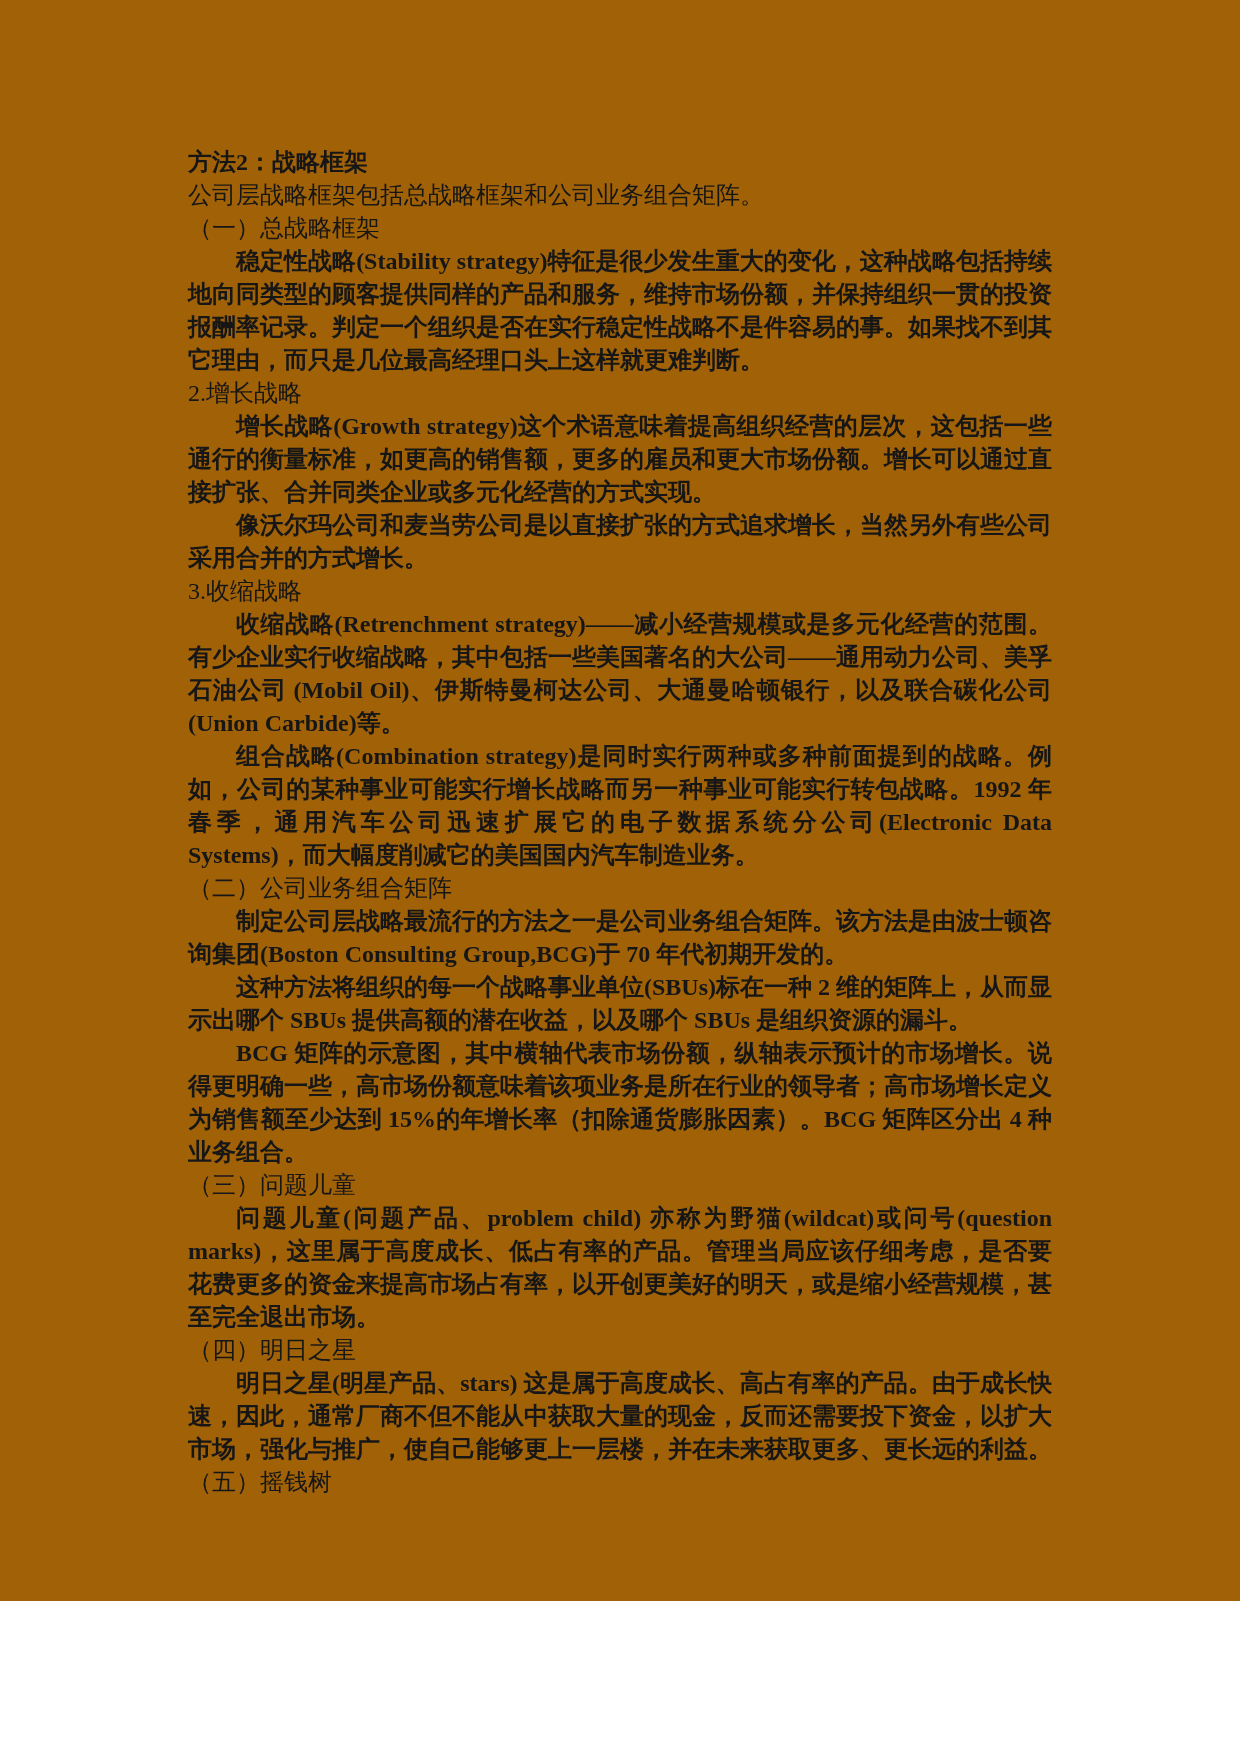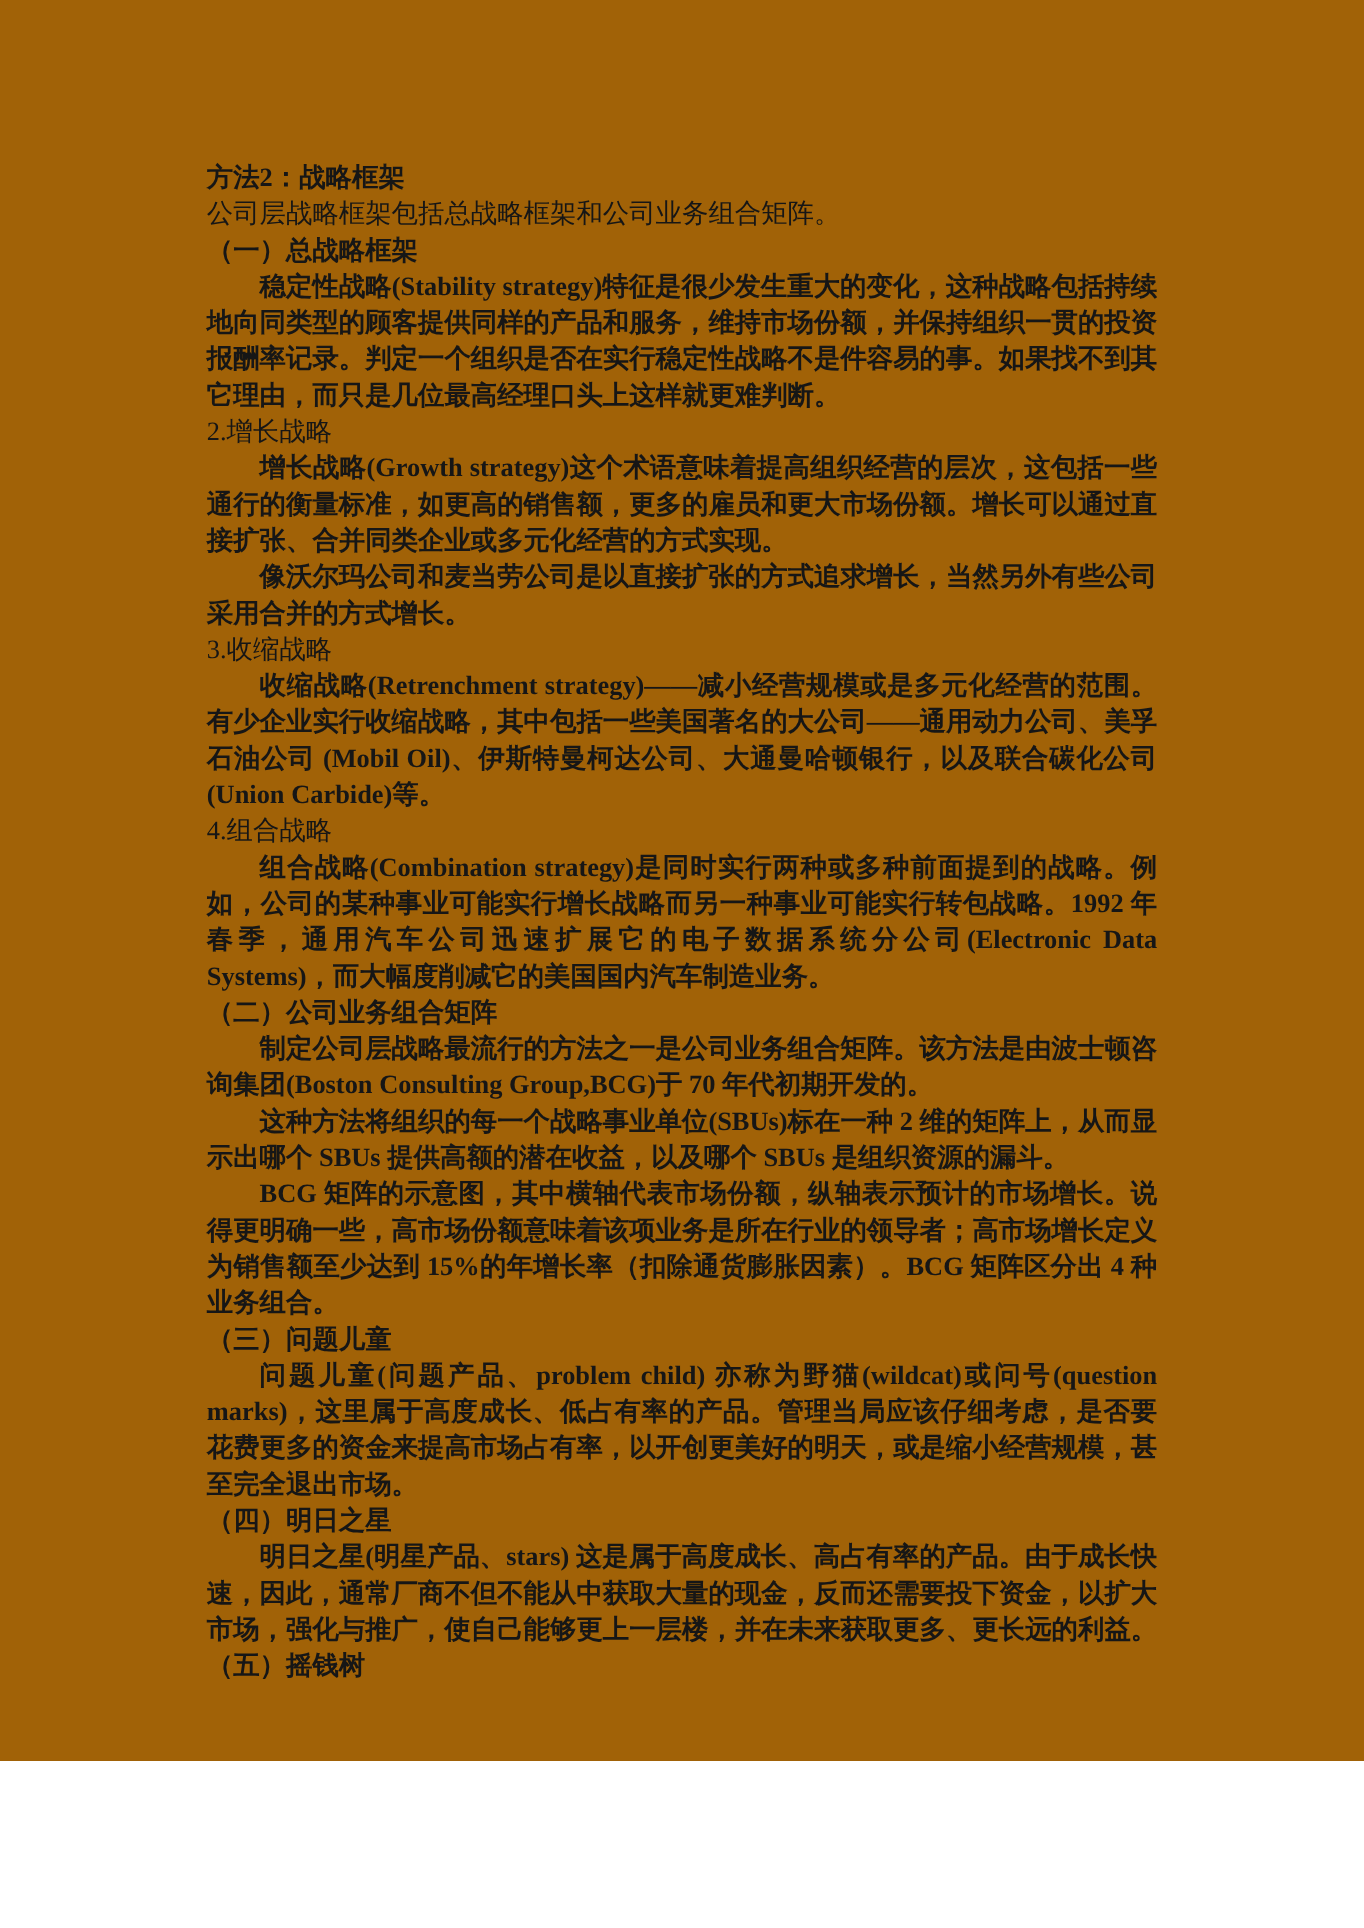--- a/index.html
+++ b/index.html
@@ -17,21 +17,21 @@
     position: absolute;
     left: 188px;
     top: 146px;
     width: 864px;
     font-size: 24px;
     line-height: 33px;
     text-align: justify;
   }
   .content p { margin: 0; }
   .t-title   { font-weight: bold; }
-  .t-section { font-weight: bold; }
+  .t-section { font-weight: normal; }
   .t-body.indent { text-indent: 2em; font-weight: bold; }
   .corner-num {
     position: absolute;
     left: 1029px;
     top: 1621px;
     font-size: 28px;
   }
   .footer {
     position: absolute;
     left: 0;
@@ -48,21 +48,20 @@
   <div class="content" id="doc-content">
       <p class="t-title">方法2：战略框架</p>
       <p class="t-body flush">公司层战略框架包括总战略框架和公司业务组合矩阵。</p>
       <p class="t-section">（一）总战略框架</p>
       <p class="t-body indent">稳定性战略(Stability strategy)特征是很少发生重大的变化，这种战略包括持续地向同类型的顾客提供同样的产品和服务，维持市场份额，并保持组织一贯的投资报酬率记录。判定一个组织是否在实行稳定性战略不是件容易的事。如果找不到其它理由，而只是几位最高经理口头上这样就更难判断。</p>
       <p class="t-numbered">2.增长战略</p>
       <p class="t-body indent">增长战略(Growth strategy)这个术语意味着提高组织经营的层次，这包括一些通行的衡量标准，如更高的销售额，更多的雇员和更大市场份额。增长可以通过直接扩张、合并同类企业或多元化经营的方式实现。</p>
       <p class="t-body indent">像沃尔玛公司和麦当劳公司是以直接扩张的方式追求增长，当然另外有些公司采用合并的方式增长。</p>
       <p class="t-numbered">3.收缩战略</p>
       <p class="t-body indent">收缩战略(Retrenchment strategy)——减小经营规模或是多元化经营的范围。有少企业实行收缩战略，其中包括一些美国著名的大公司——通用动力公司、美孚石油公司 (Mobil Oil)、伊斯特曼柯达公司、大通曼哈顿银行，以及联合碳化公司(Union Carbide)等。</p>
-      <p class="t-numbered">4.组合战略</p>
       <p class="t-body indent">组合战略(Combination strategy)是同时实行两种或多种前面提到的战略。例如，公司的某种事业可能实行增长战略而另一种事业可能实行转包战略。1992 年春季，通用汽车公司迅速扩展它的电子数据系统分公司(Electronic Data Systems)，而大幅度削减它的美国国内汽车制造业务。</p>
       <p class="t-section">（二）公司业务组合矩阵</p>
       <p class="t-body indent">制定公司层战略最流行的方法之一是公司业务组合矩阵。该方法是由波士顿咨询集团(Boston Consulting Group,BCG)于 70 年代初期开发的。</p>
       <p class="t-body indent">这种方法将组织的每一个战略事业单位(SBUs)标在一种 2 维的矩阵上，从而显示出哪个 SBUs 提供高额的潜在收益，以及哪个 SBUs 是组织资源的漏斗。</p>
       <p class="t-body indent">BCG 矩阵的示意图，其中横轴代表市场份额，纵轴表示预计的市场增长。说得更明确一些，高市场份额意味着该项业务是所在行业的领导者；高市场增长定义为销售额至少达到 15%的年增长率（扣除通货膨胀因素）。BCG 矩阵区分出 4 种业务组合。</p>
       <p class="t-section">（三）问题儿童</p>
       <p class="t-body indent">问题儿童(问题产品、problem child) 亦称为野猫(wildcat)或问号(question marks)，这里属于高度成长、低占有率的产品。管理当局应该仔细考虑，是否要花费更多的资金来提高市场占有率，以开创更美好的明天，或是缩小经营规模，甚至完全退出市场。</p>
       <p class="t-section">（四）明日之星</p>
       <p class="t-body indent">明日之星(明星产品、stars) 这是属于高度成长、高占有率的产品。由于成长快速，因此，通常厂商不但不能从中获取大量的现金，反而还需要投下资金，以扩大市场，强化与推广，使自己能够更上一层楼，并在未来获取更多、更长远的利益。</p>
       <p class="t-section">（五）摇钱树</p>

